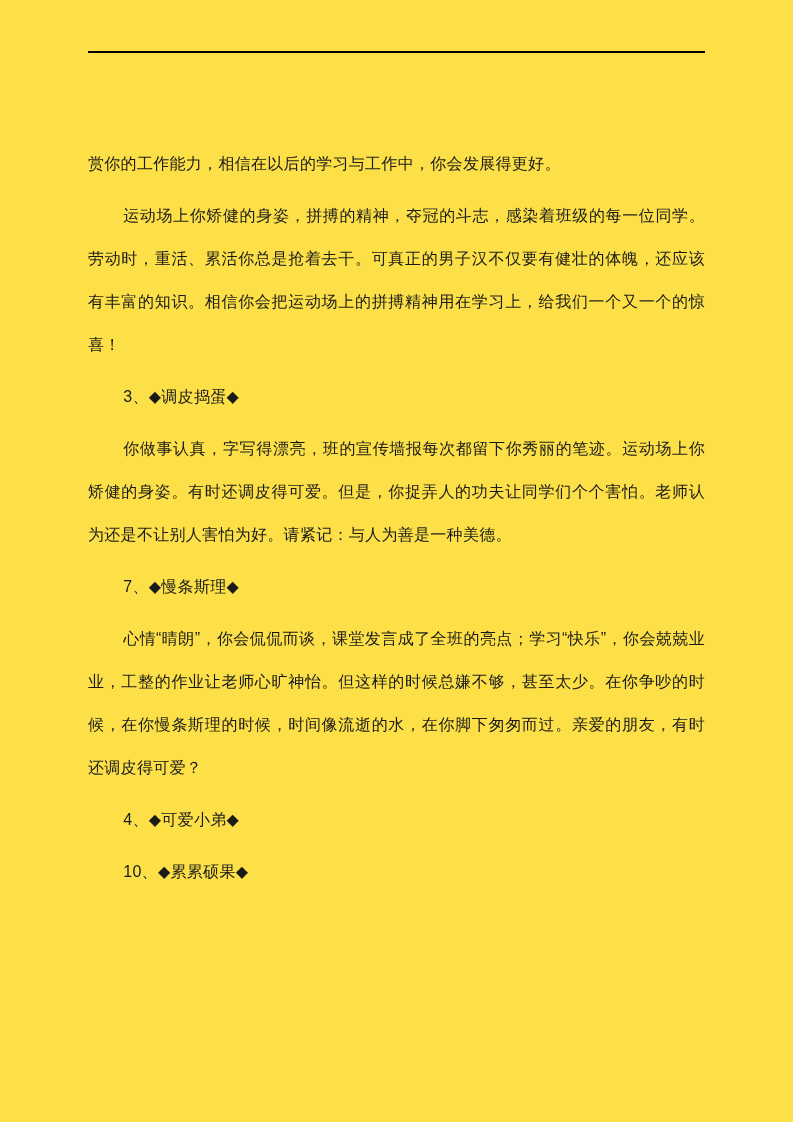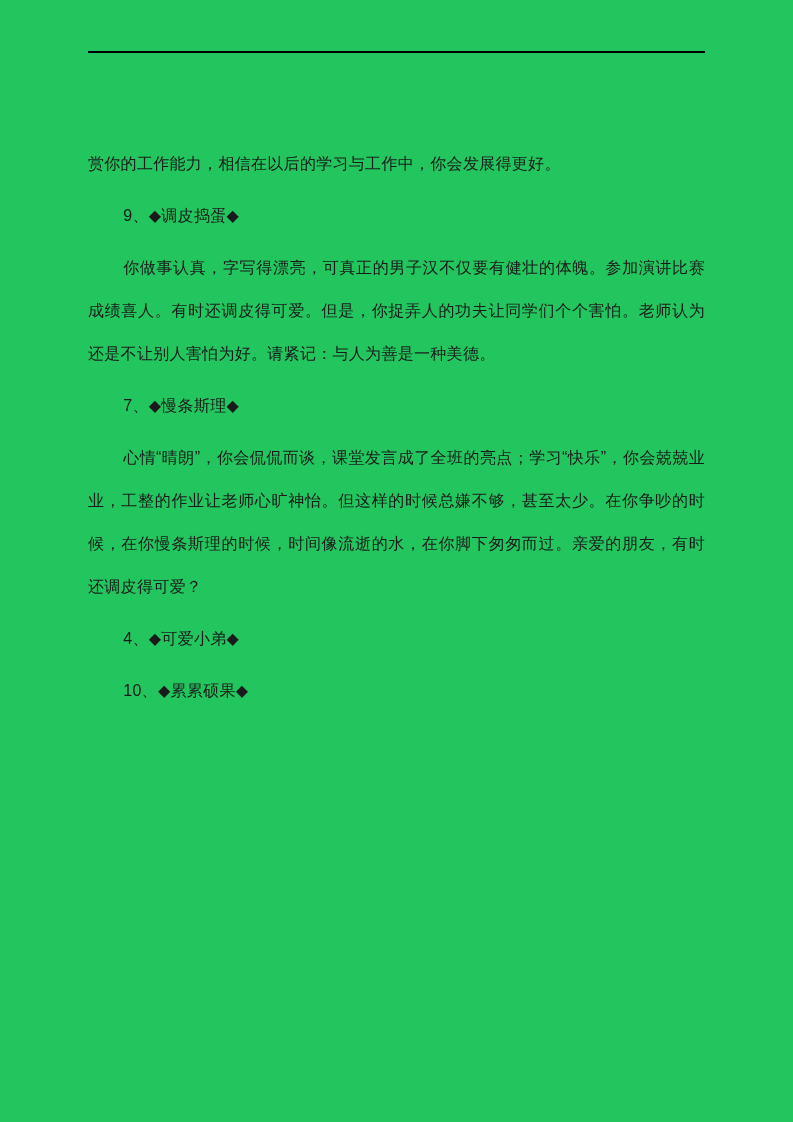--- a/index.html
+++ b/index.html
@@ -4,21 +4,21 @@
 <style>
   html, body {
     margin: 0;
     padding: 0;
     background: #ffffff;
   }
   .page {
     position: relative;
     width: 793px;
     height: 1122px;
-    background: #22c55e;
+    background: #fde047;
     overflow: hidden;
     font-family: "Liberation Sans", "DejaVu Sans", sans-serif;
     color: #1a1a1a;
   }
   .header-rule {
     position: absolute;
     top: 51px;
     left: 88px;
     width: 617px;
     height: 0;
@@ -46,24 +46,25 @@
 <body>
 
 <div class="page">
 
   <div class="header-rule"></div>
 
   <div class="body-text">
     <p>赏你的工作能力，相信在以后的学习与工作中，你会发展得更好。</p>
 
 
+    <p class="indent">运动场上你矫健的身姿，拼搏的精神，夺冠的斗志，感染着班级的每一位同学。劳动时，重活、累活你总是抢着去干。可真正的男子汉不仅要有健壮的体魄，还应该有丰富的知识。相信你会把运动场上的拼搏精神用在学习上，给我们一个又一个的惊喜！</p>
 
-    <p class="indent">9、◆调皮捣蛋◆</p>
+    <p class="indent">3、◆调皮捣蛋◆</p>
 
-    <p class="indent">你做事认真，字写得漂亮，可真正的男子汉不仅要有健壮的体魄。参加演讲比赛成绩喜人。有时还调皮得可爱。但是，你捉弄人的功夫让同学们个个害怕。老师认为还是不让别人害怕为好。请紧记：与人为善是一种美德。</p>
+    <p class="indent">你做事认真，字写得漂亮，班的宣传墙报每次都留下你秀丽的笔迹。运动场上你矫健的身姿。有时还调皮得可爱。但是，你捉弄人的功夫让同学们个个害怕。老师认为还是不让别人害怕为好。请紧记：与人为善是一种美德。</p>
 
     <p class="indent">7、◆慢条斯理◆</p>
 
     <p class="indent">心情“晴朗”，你会侃侃而谈，课堂发言成了全班的亮点；学习“快乐”，你会兢兢业业，工整的作业让老师心旷神怡。但这样的时候总嫌不够，甚至太少。在你争吵的时候，在你慢条斯理的时候，时间像流逝的水，在你脚下匆匆而过。亲爱的朋友，有时还调皮得可爱？</p>
 
     <p class="indent">4、◆可爱小弟◆</p>
 
 
     <p class="indent">10、◆累累硕果◆</p>
 

